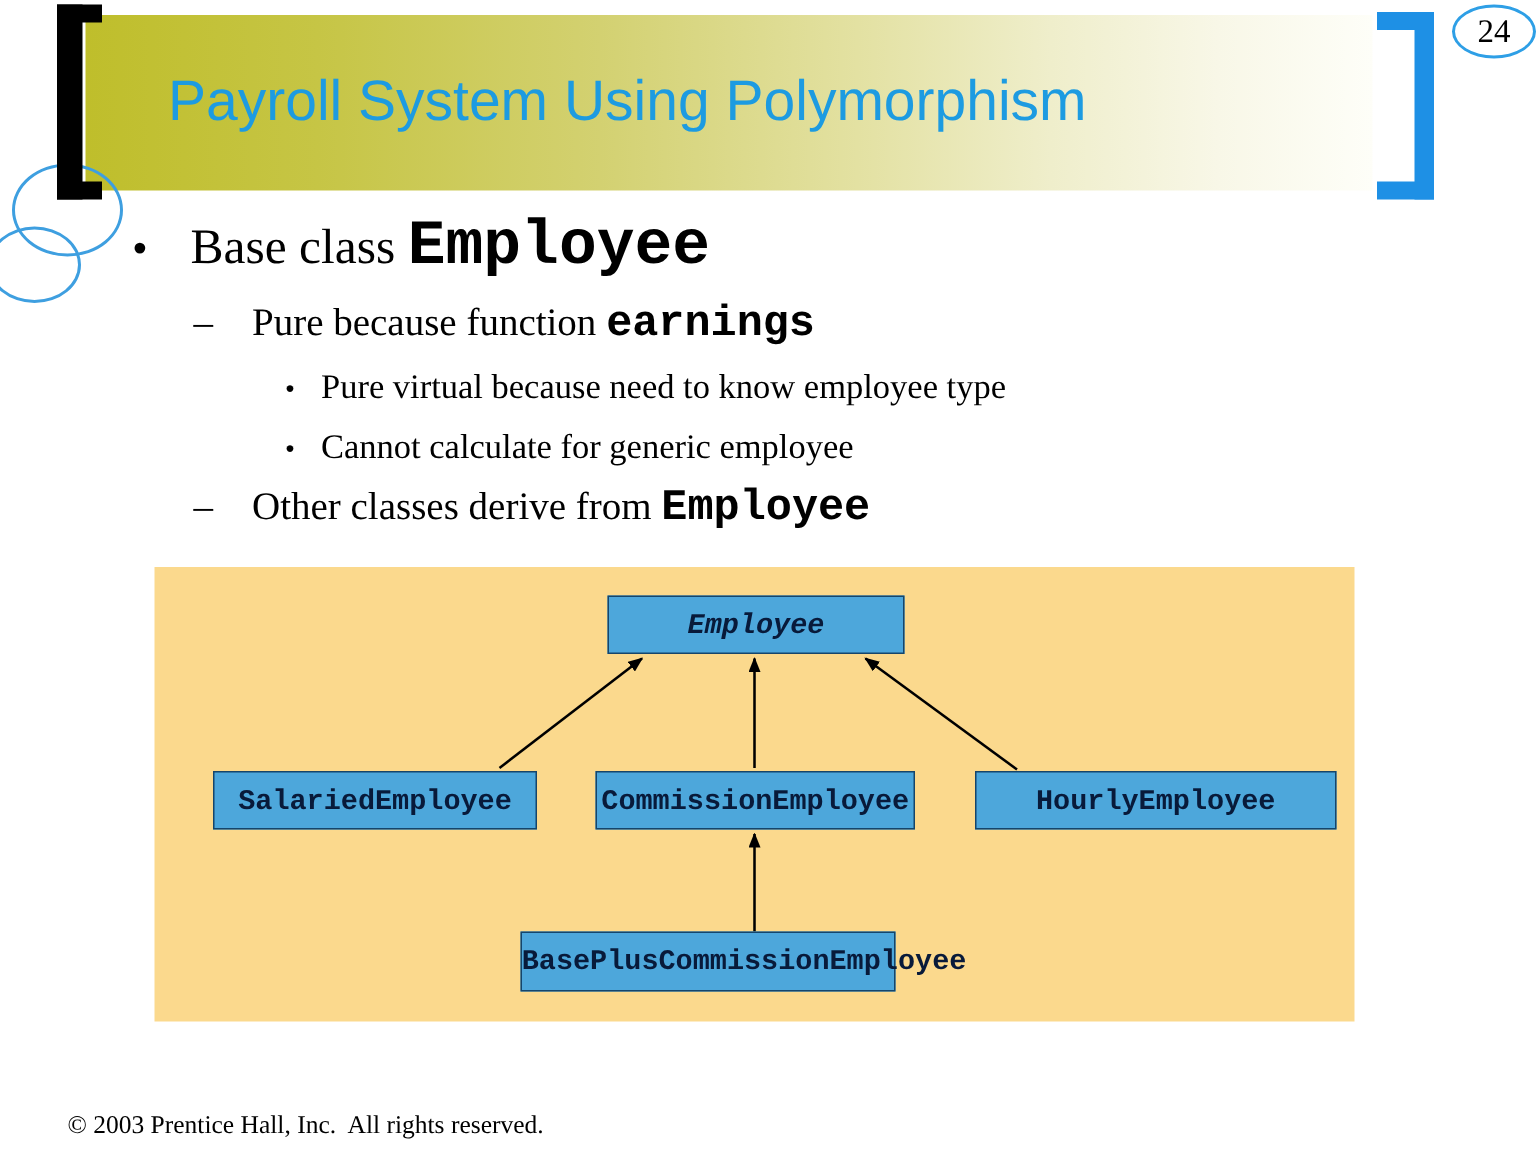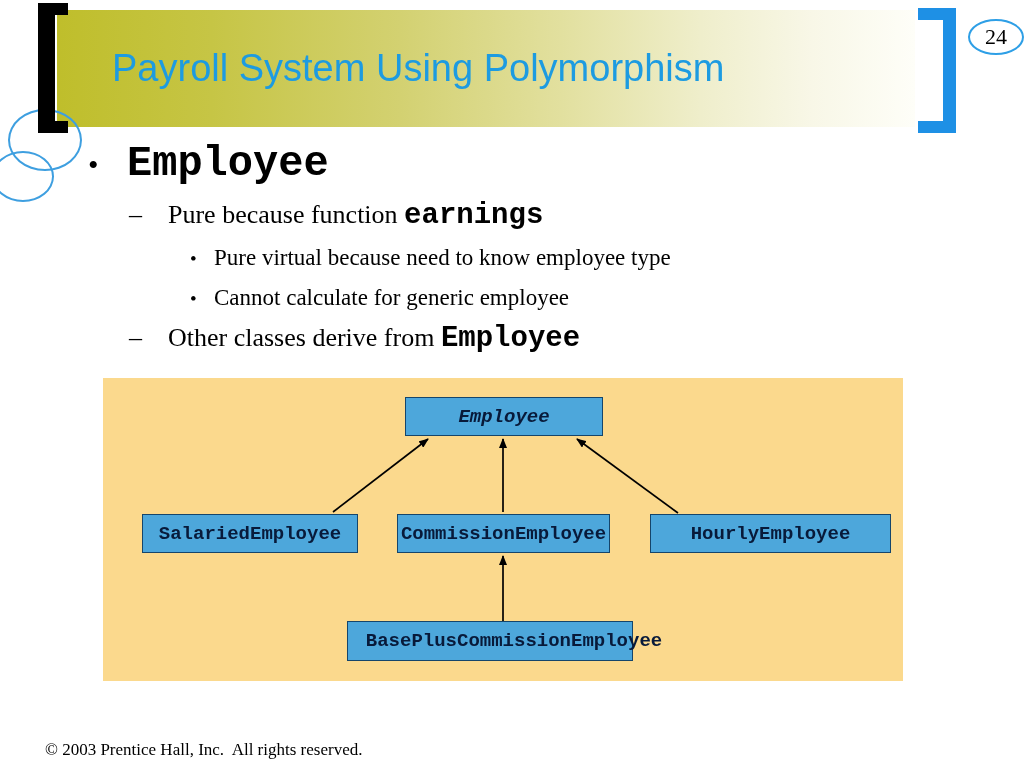--- a/index.html
+++ b/index.html
@@ -39,21 +39,21 @@
     box-sizing:border-box;background:transparent;
   }
   .circle{border-radius:50%;background:transparent;z-index:2;}
   .circle.c1{left:8px;top:109px;width:70px;height:58px;border:2px solid var(--circle_outline);}
   .circle.c2{left:-8px;top:151px;width:58px;height:47px;border:2px solid var(--circle_outline);}
   .page-number{
     left:968px;top:3px;width:56px;height:36px;z-index:4;
     border:2px solid var(--page_number_outline);border-radius:50%;
     background:#ffffff;box-sizing:border-box;
     display:flex;align-items:center;justify-content:center;
-    font-size:22px;color:#000;margin-top:16px;
+    font-size:22px;color:#000;
   }
 
   
   .line{display:flex;align-items:baseline;white-space:pre;color:var(--body_text);}
   .marker{display:inline-block;flex:0 0 auto;}
   .code{font-family:"Liberation Mono", monospace;font-weight:700;}
   .lvl1{left:88px;top:140px;font-size:33px;}
   .lvl1 .marker{width:39px;font-size:30px;}
   .lvl1 .code{font-size:42px;}
   .lvl2a{left:129px;top:199px;font-size:26px;}
@@ -74,21 +74,21 @@
     background:var(--node_fill);border:1px solid var(--node_border);
     color:var(--node_text);
     font-family:"Liberation Mono", monospace;font-weight:700;font-size:19px;
     display:flex;align-items:center;justify-content:center;
     white-space:nowrap;
   }
   .node.employee{left:302px;top:19px;width:198px;height:39px;font-style:italic;}
   .node.salaried{left:39px;top:136px;width:216px;height:39px;}
   .node.commission{left:294px;top:136px;width:213px;height:39px;}
   .node.hourly{left:547px;top:136px;width:241px;height:39px;}
-  .node.baseplus{left:244px;top:243px;width:286px;height:40px;padding-left:48px;}
+  .node.baseplus{left:244px;top:243px;width:250px;height:40px;padding-left:48px;}
   .arrows{position:absolute;left:0;top:0;width:800px;height:303px;}
   .arrows line{stroke:var(--arrow);stroke-width:1.7;}
   .arrowhead{fill:var(--arrow);}
 
   
   .footer{
     left:45px;top:740px;font-size:17px;color:#000;white-space:pre;text-align:right;
   }
 </style>
 </head>
@@ -99,21 +99,21 @@
 </div>
 <div class="abs bracket-left"></div>
 <div class="abs bracket-right"></div>
 <div class="abs circle c1"></div>
 <div class="abs circle c2"></div>
 <div class="abs page-number">
   <span>24</span>
 </div>
 
 <div class="abs line lvl1">
-  <span class="marker">•</span><span class="code">Employee</span>
+  <span class="marker">•</span><span>Base class </span><span class="code">Employee</span>
 </div>
 
 <div class="abs line lvl2a">
   <span class="marker">–</span><span>Pure because function </span><span class="code">earnings</span>
 </div>
 
 <div class="abs line lvl3a">
   <span class="marker">•</span><span>Pure virtual because need to know employee type</span>
 </div>
 

